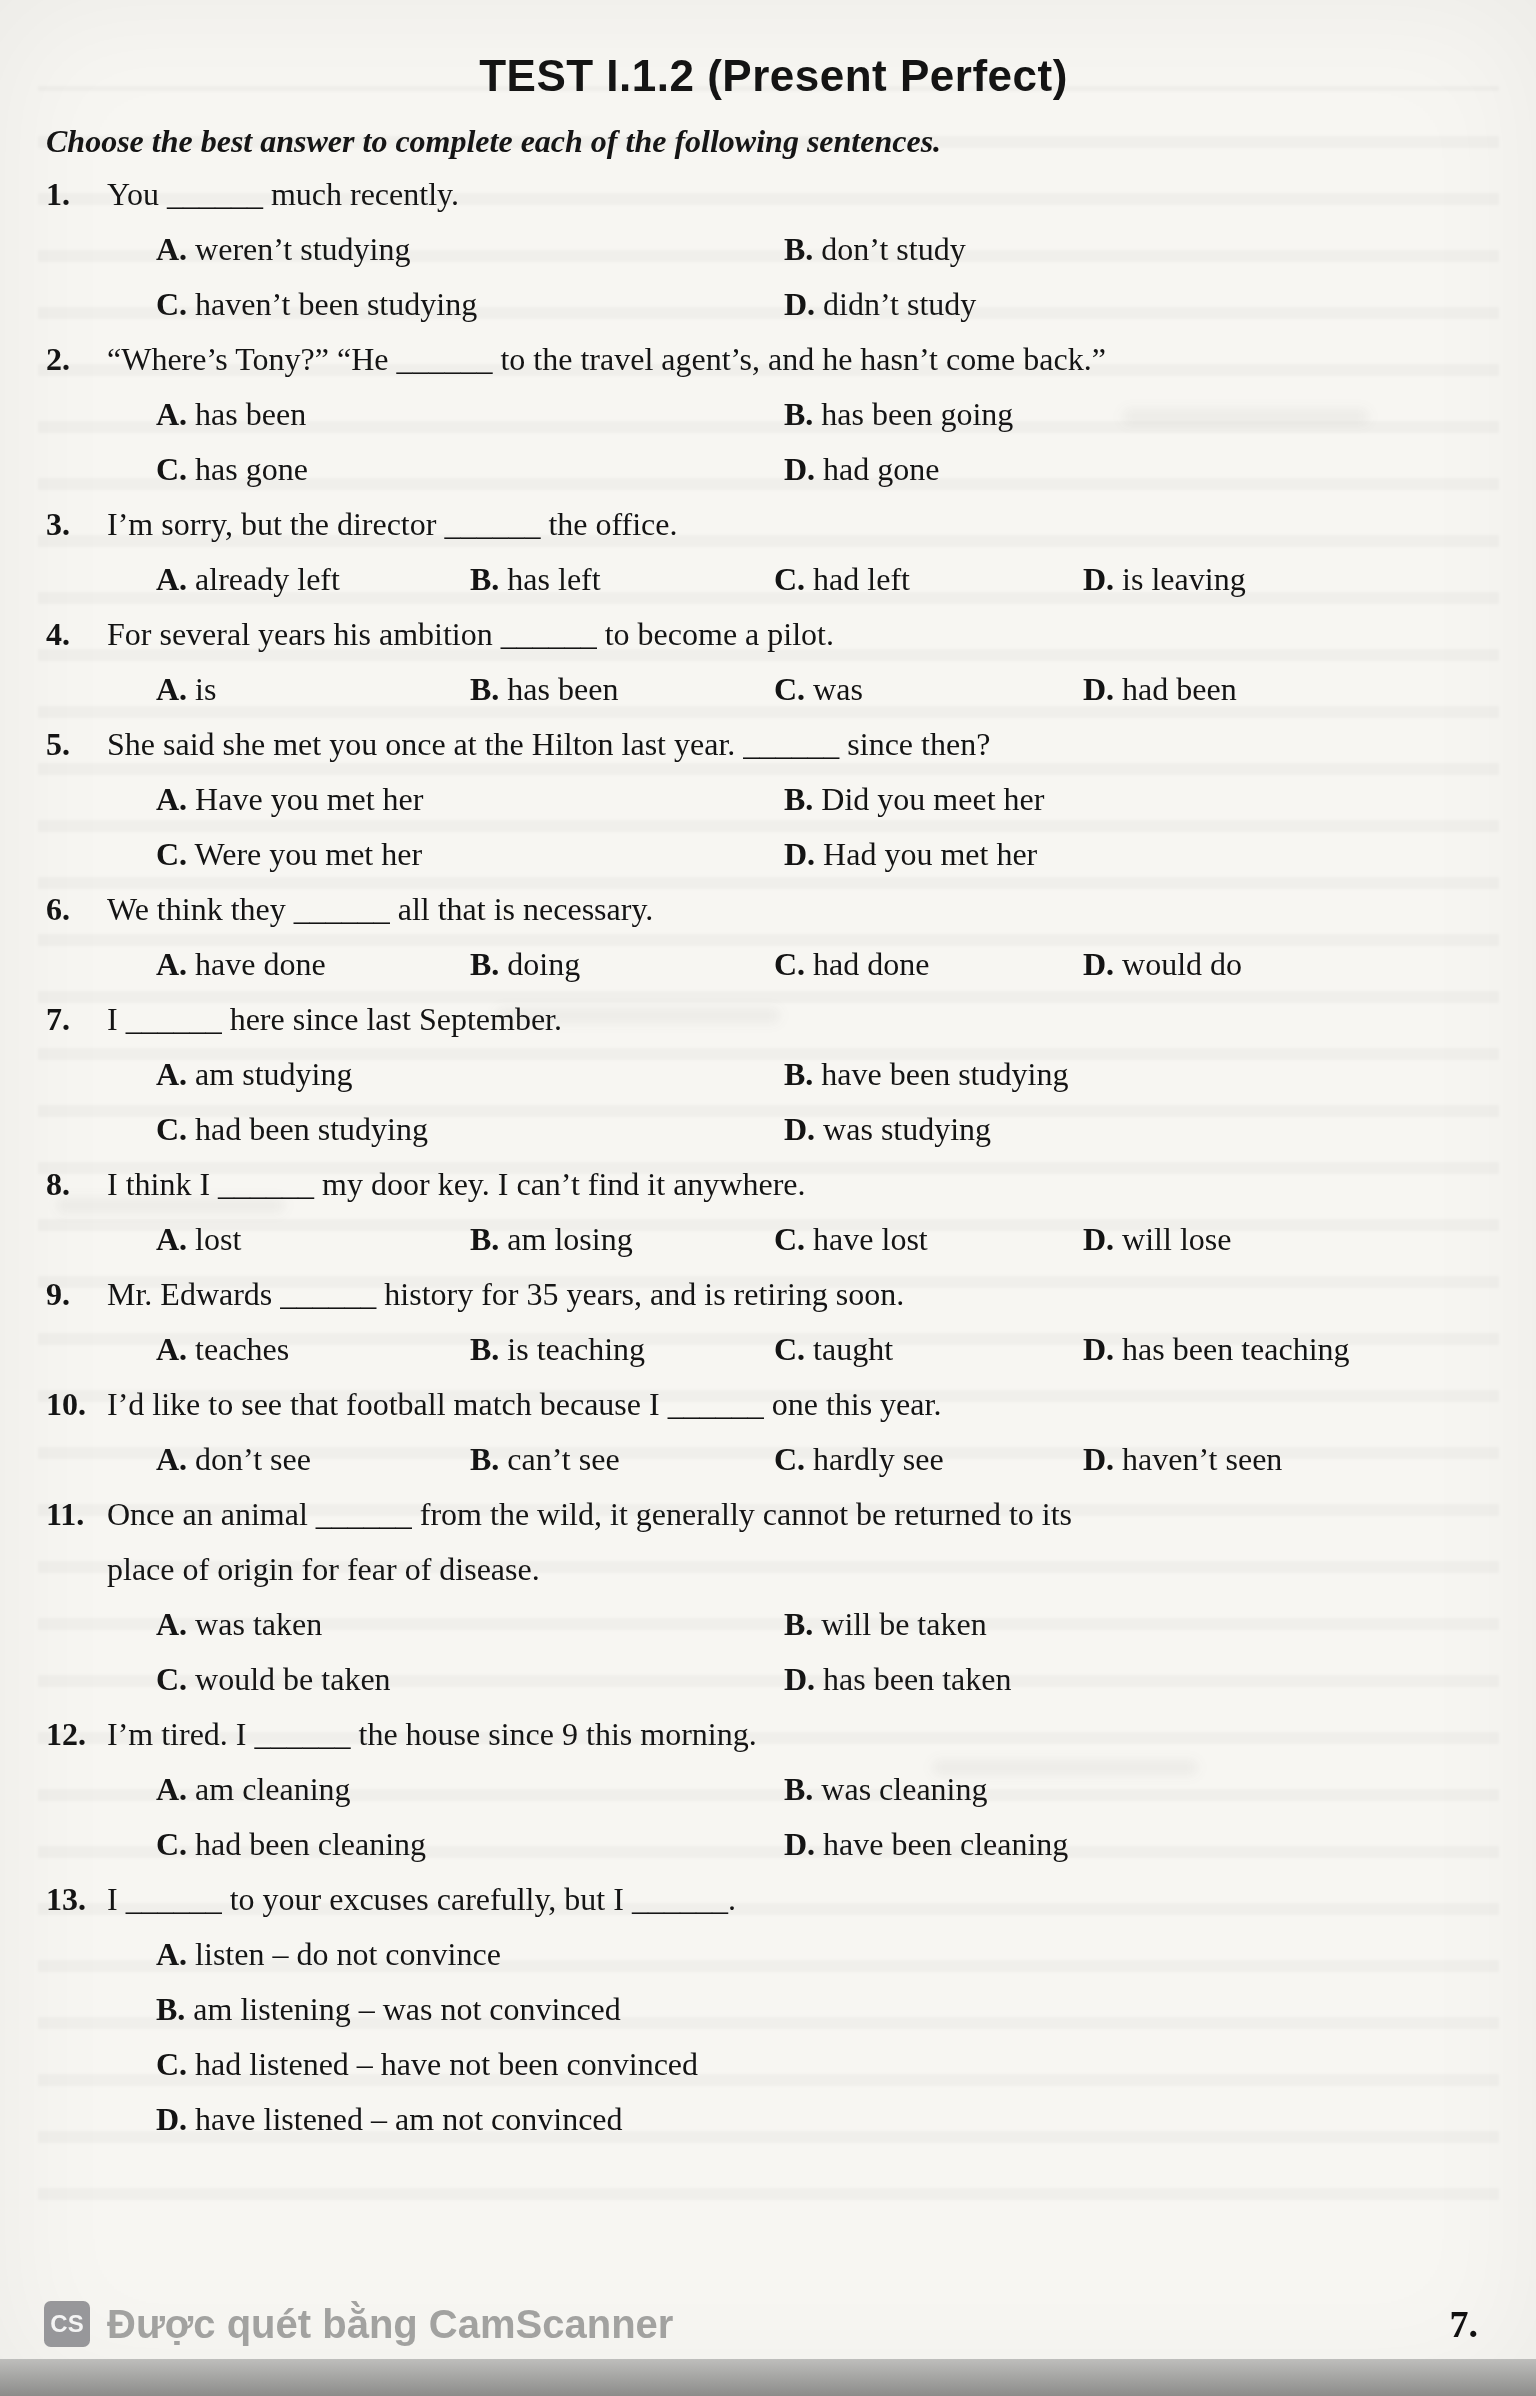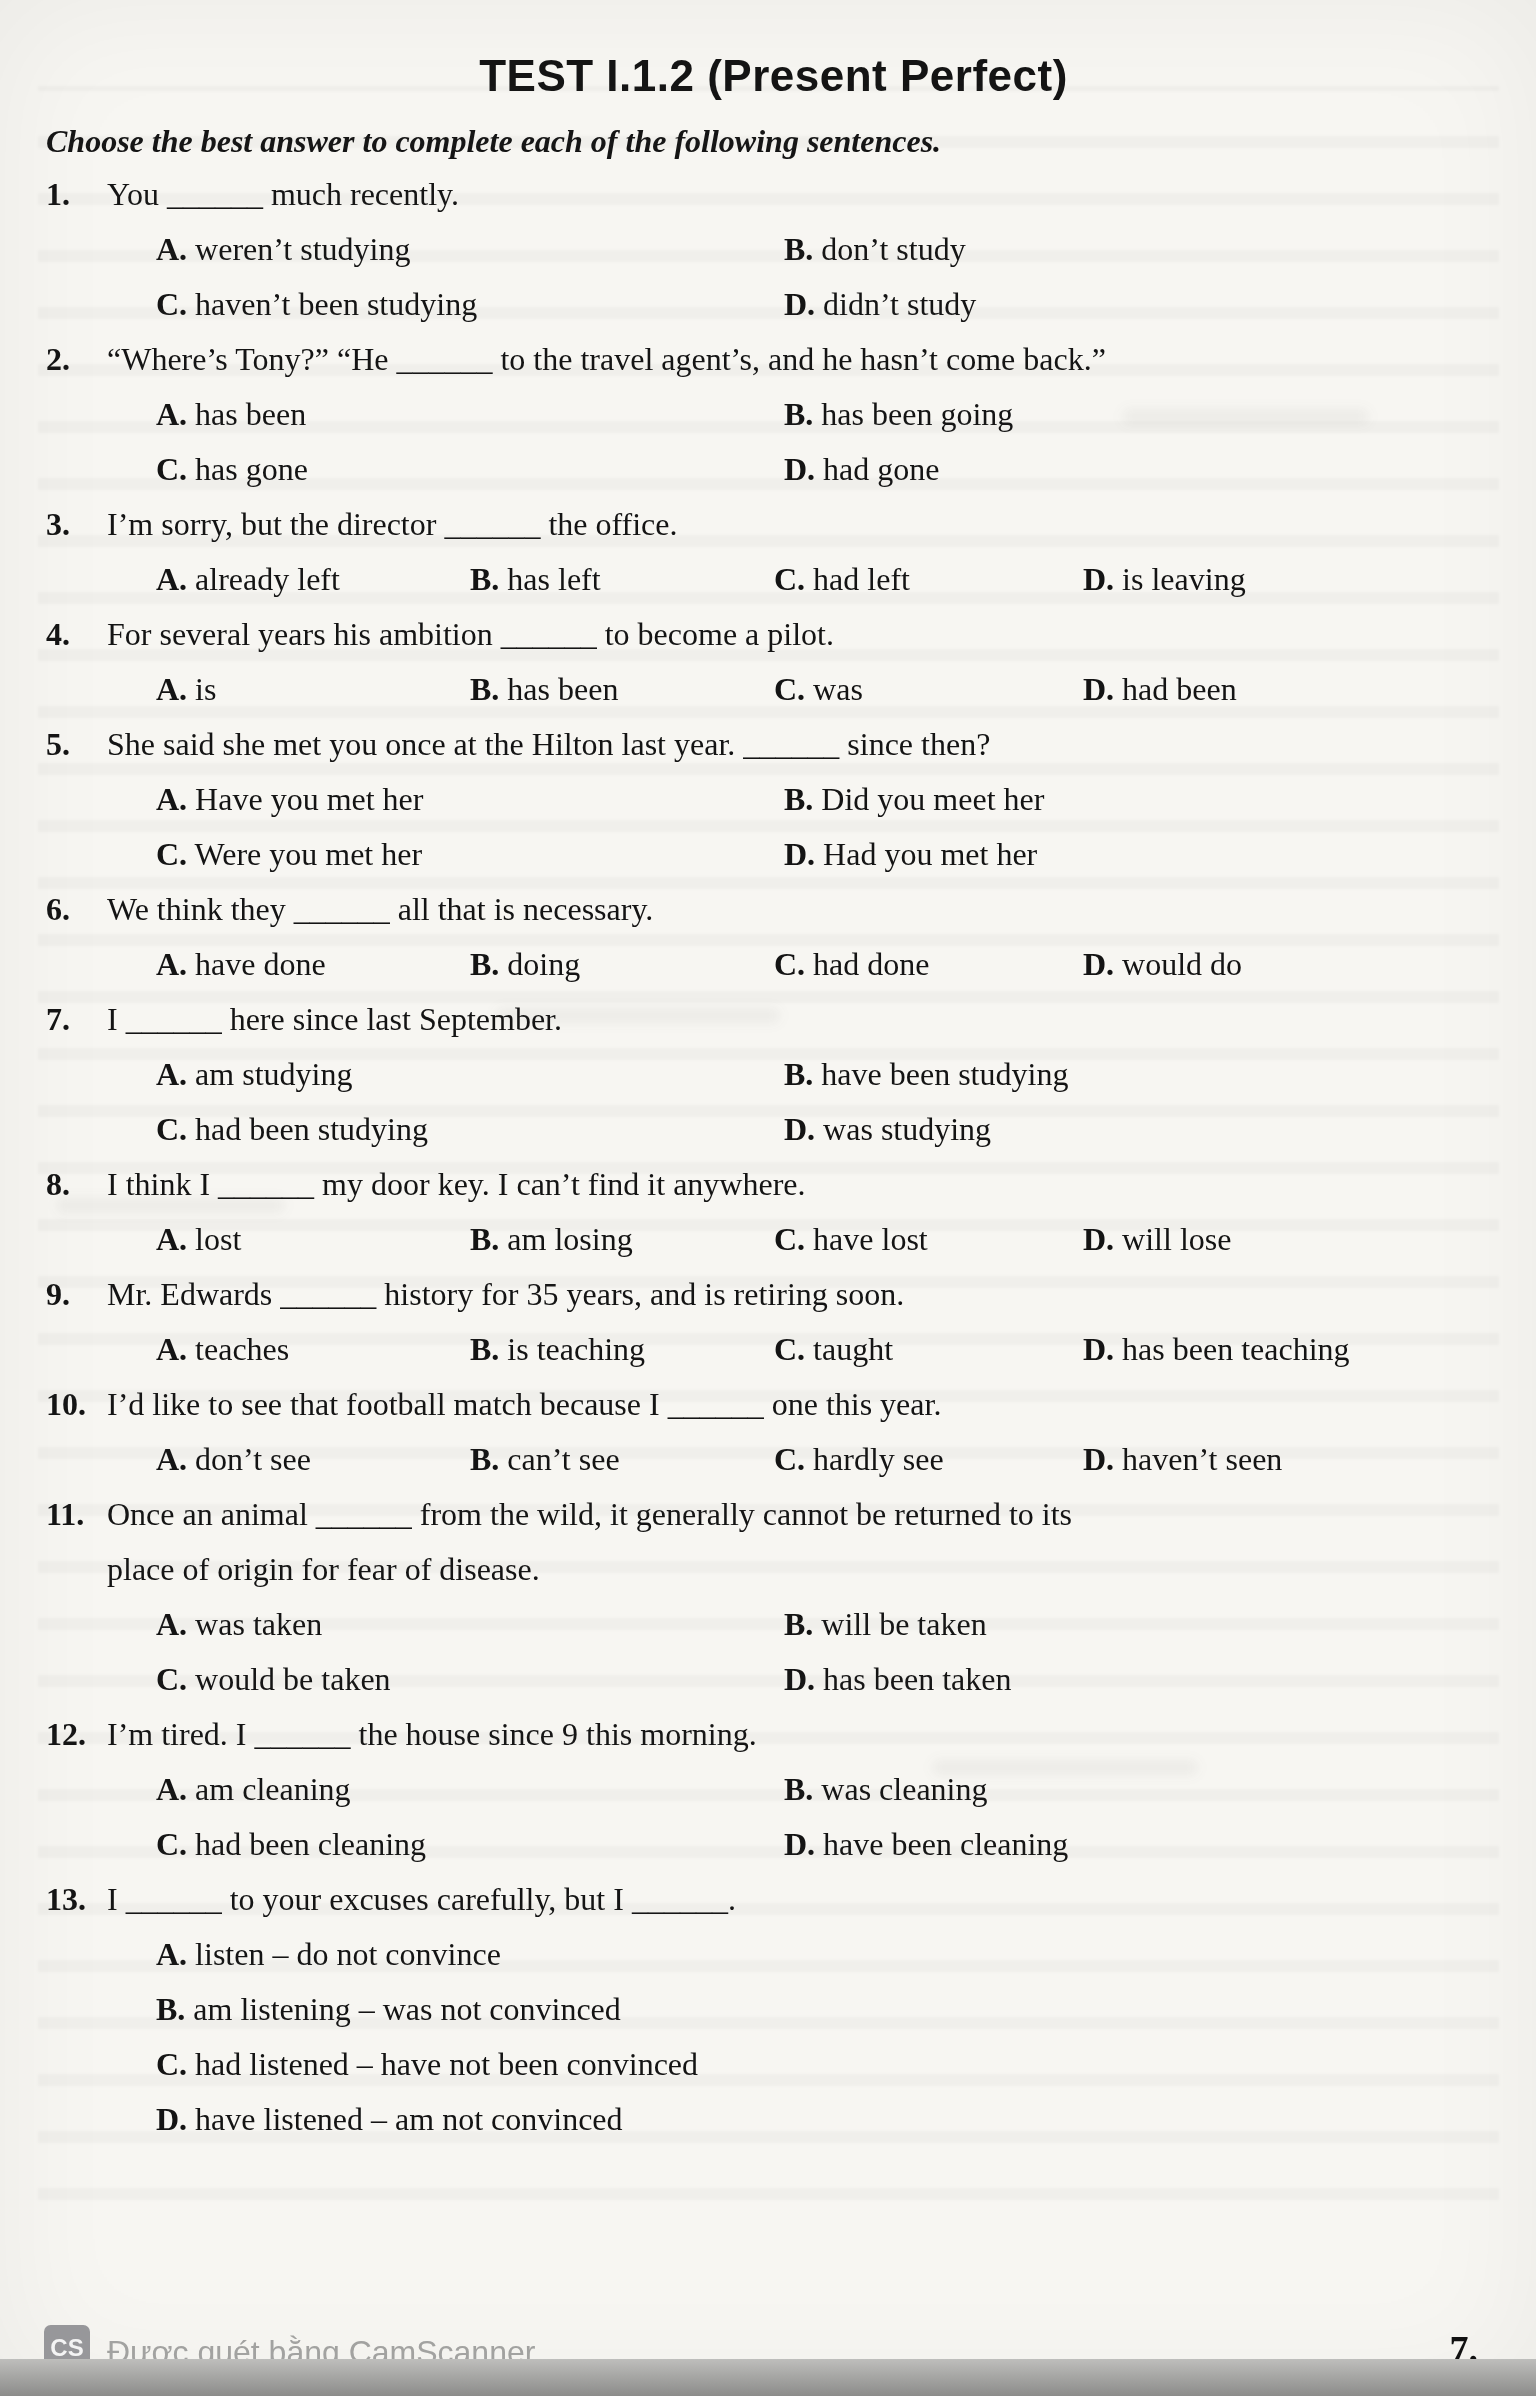--- a/index.html
+++ b/index.html
@@ -46,39 +46,40 @@
   .qbody { flex:1; min-width:0; }
   .qtext { white-space:pre-wrap; }
   .options { padding-left:49px; }
   .options.two-col  { display:grid; grid-template-columns:628px 1fr; }
   .options.four-col { display:grid; grid-template-columns:314px 304px 309px 1fr; }
   .options.one-col  { display:block; }
   .option { white-space:nowrap; overflow:hidden; }
   .olabel { font-weight:bold; }
 
   .footer {
-    position:absolute; left:0; right:0; bottom:26px;
+    position:absolute; left:0; right:0; bottom:36px;
     height:74px;
-    display:flex; align-items:flex-end;
+    display:flex; align-items:center;
     padding:0 59px 0 44px;
   }
   .cs-badge {
     width:46px; height:46px;
     background:#97979a; color:#f4f4f4;
     border-radius:6.7px;
     display:flex; align-items:center; justify-content:center;
     font-family:"Liberation Sans", sans-serif;
     font-weight:bold; font-size:24px;
     margin-right:17px;
     flex:0 0 auto;
   }
   .cs-text {
     color:#a2a2a0;
     font-family:"Liberation Sans", sans-serif;
-    font-size:32px;
+    font-size:40px;
+    font-weight:bold;
   }
   .page-num {
     margin-left:auto;
     font-size:38px;
     font-weight:bold;
     color:#111;
   }
   .bottom-strip {
     position:absolute; left:0; right:0; bottom:0; height:38px;
     background:linear-gradient(#bebebc, #8a8a88);

